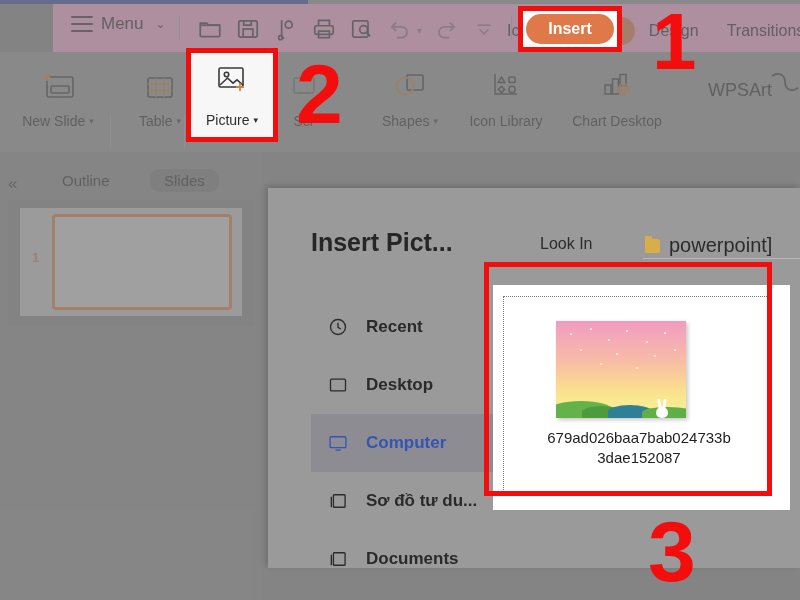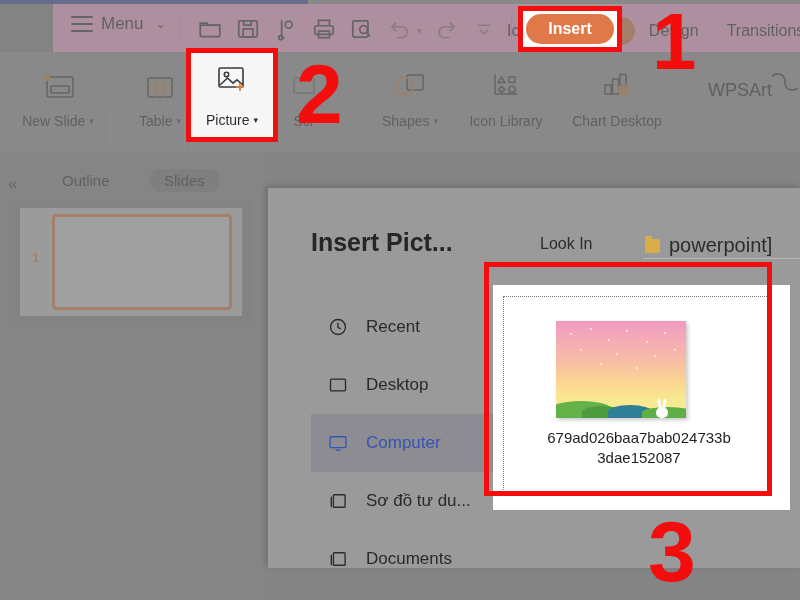--- a/index.html
+++ b/index.html
@@ -63,21 +63,21 @@
   .dialog{position:absolute;left:268px;top:188px;width:532px;height:380px;background:#9a9a9a;z-index:50;
           box-shadow:-2px -2px 6px rgba(0,0,0,.18);}
   .dlg-title{position:absolute;left:43px;top:40px;font-size:25px;font-weight:bold;color:#262626;}
   .lookin{position:absolute;left:272px;top:47px;font-size:16px;color:#2c2c2c;}
   .lookin-val{position:absolute;left:377px;top:46px;display:flex;align-items:center;gap:9px;font-size:20px;color:#2c2c2c;}
   .folder-ic{width:15px;height:14px;background:#d9ae49;border-radius:1px 2px 2px 1px;position:relative;}
   .folder-ic:after{content:"";position:absolute;left:0;top:-3px;width:7px;height:3px;background:#d9ae49;border-radius:1px 1px 0 0;}
   .lookin-rule{position:absolute;left:375px;top:70px;width:178px;height:1px;background:#b7b7b7;}
 
   .nav{position:absolute;left:43px;top:110px;width:200px;}
-  .nav-item{position:relative;height:58px;display:flex;align-items:center;gap:18px;padding-left:17px;box-sizing:border-box;}
+  .nav-item{position:relative;height:58px;display:flex;align-items:center;gap:18px;padding-left:17px;box-sizing:border-box;font-weight:bold;}
   .nav-item.sel{background:#8c8c92;}
   .nav-lbl{font-size:17px;color:#2a2a2a;white-space:nowrap;}
   .nav-item.sel .nav-lbl{color:#3554b4;}
   .nav-ic{width:20px;height:20px;flex:0 0 20px;color:#2b2b2b;}
   .nav-item.sel .nav-ic{color:#3554b4;}
   .nav-ic svg{display:block;width:20px;height:20px;}
 
   
   .filepane{position:absolute;left:225px;top:97px;width:297px;height:225px;background:#fff;}
   .selbox{position:absolute;left:10px;top:11px;width:268px;height:200px;box-sizing:border-box;

